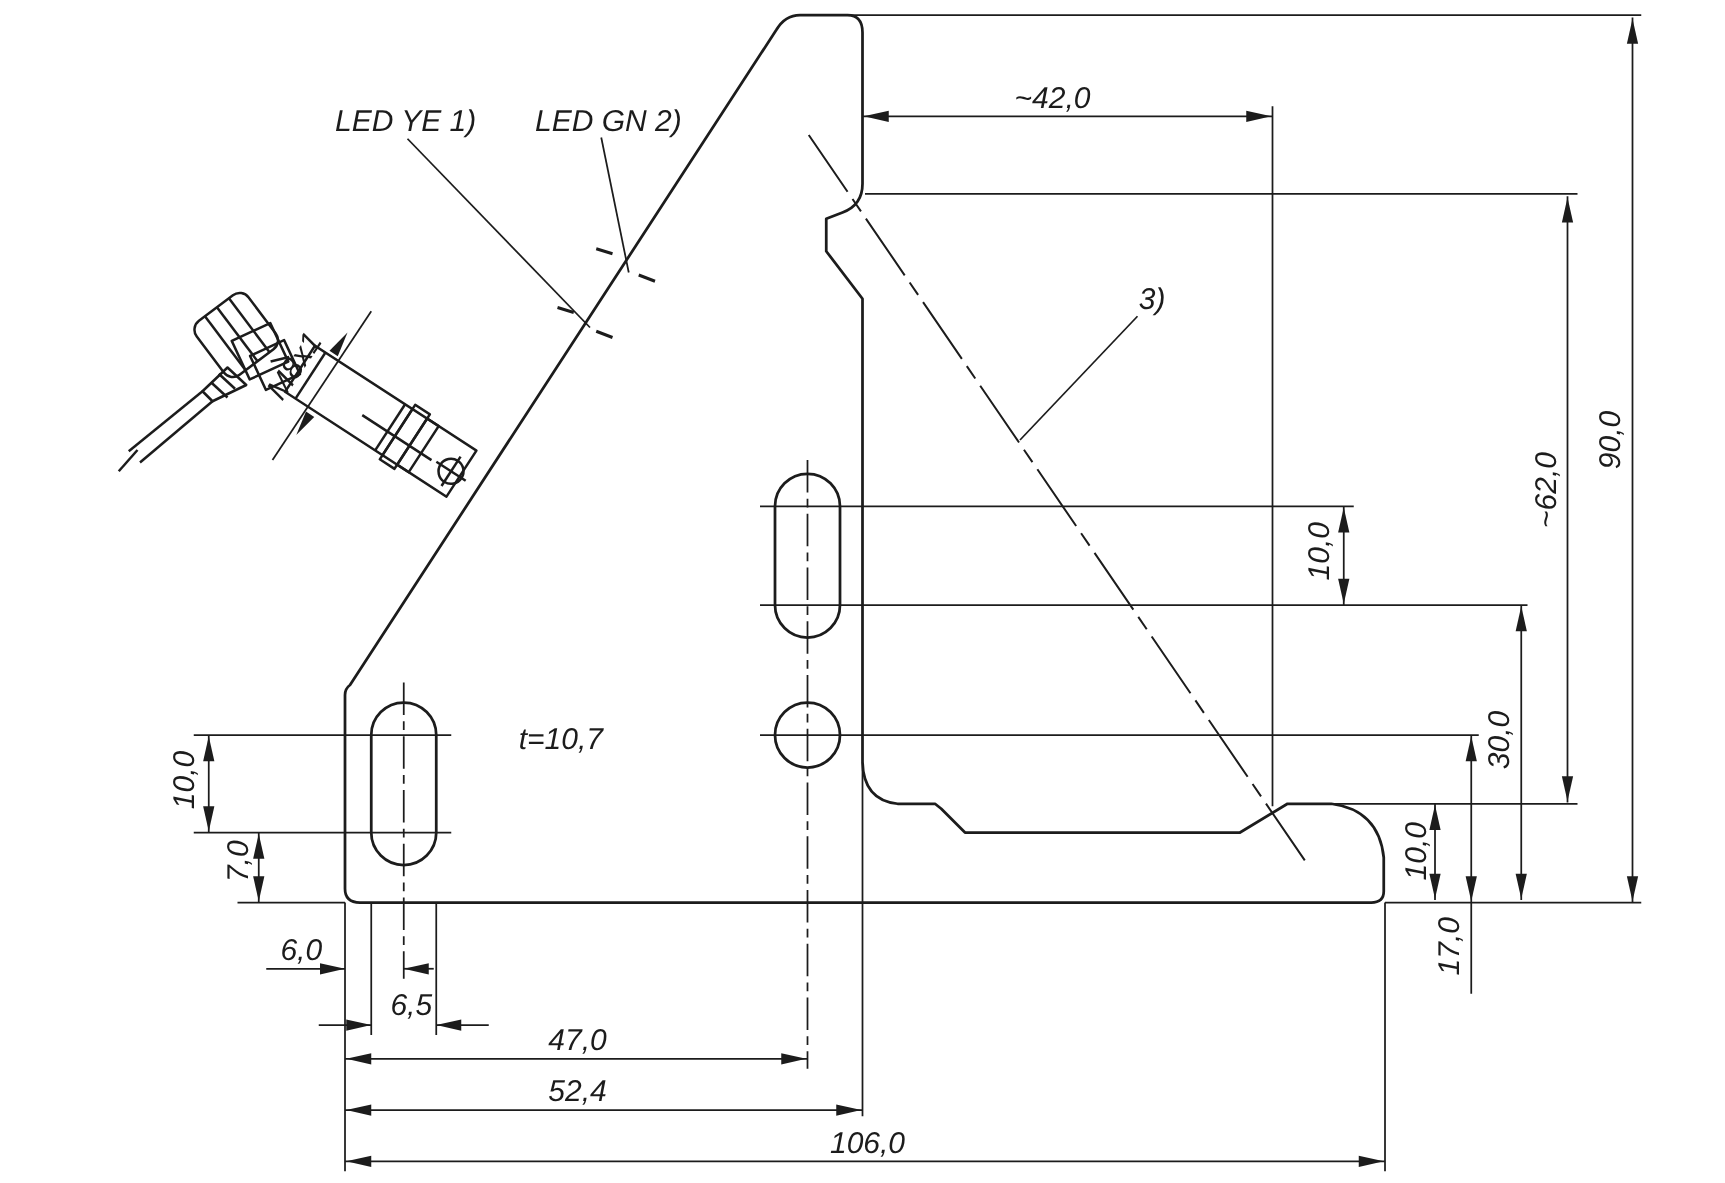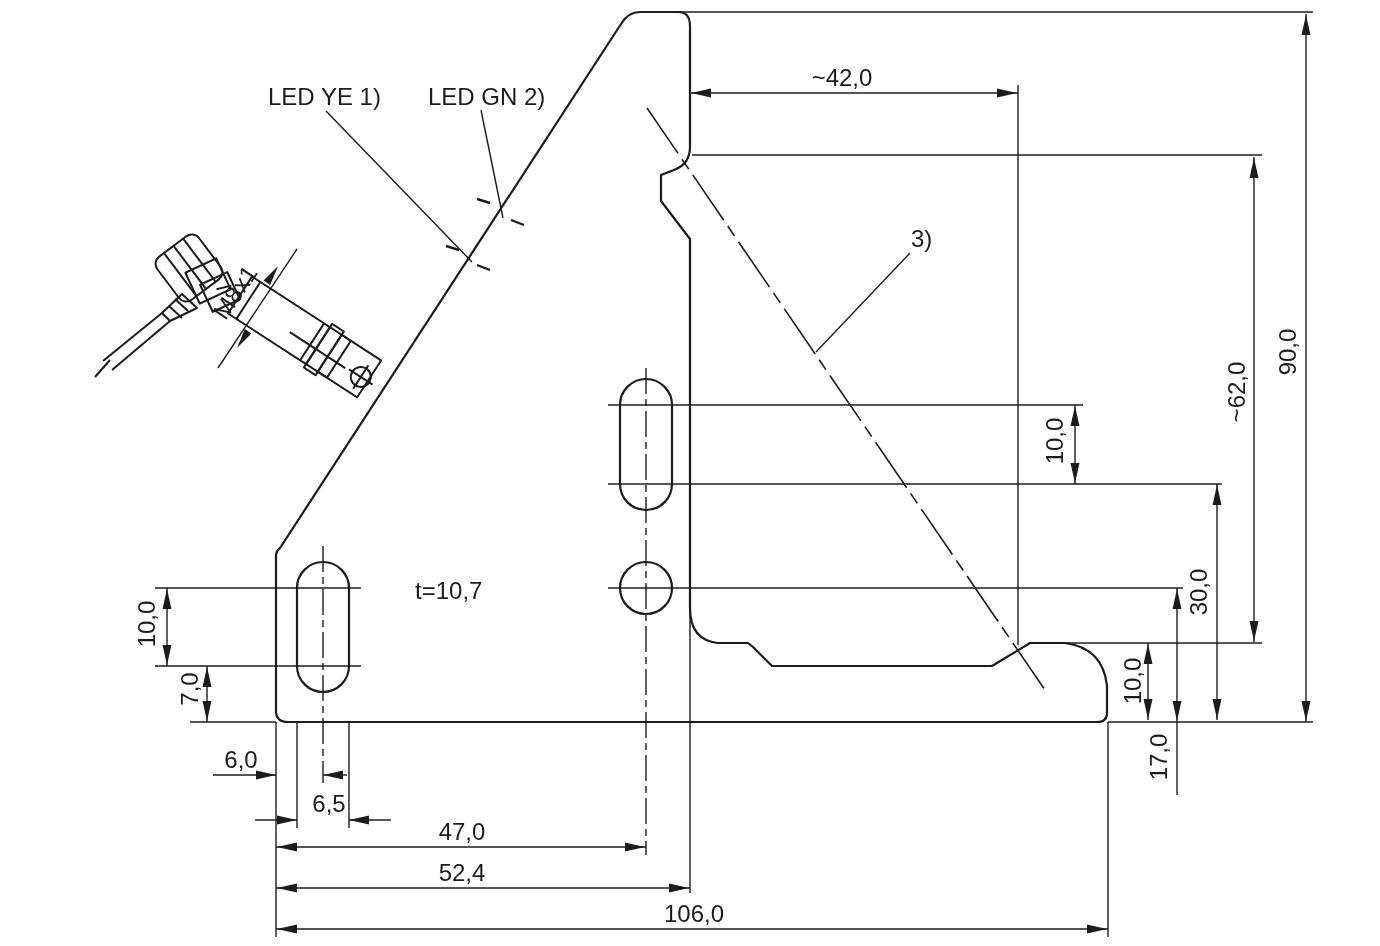--- a/index.html
+++ b/index.html
@@ -1,16 +1,16 @@
 <!DOCTYPE html>
 <html><head>
 <meta charset="utf-8">
 <style>
   html,body{margin:0;padding:0;background:#ffffff;}
-  .canvas{width:1360px;height:946px;background:#ffffff;position:relative;overflow:hidden;}
+  .canvas{width:1360px;height:946px;background:#ffffff;position:relative;overflow:hidden;font-style:italic;}
   svg{display:block;}
   .outline{fill:none;stroke:#1c1c1c;stroke-width:2.2;stroke-linejoin:round;}
   .hole{fill:none;stroke:#1c1c1c;stroke-width:2.2;}
   .ext{stroke:#1c1c1c;stroke-width:1.4;fill:none;}
   .dim{stroke:#1c1c1c;stroke-width:1.4;fill:none;}
   .cl{stroke:#1c1c1c;stroke-width:1.4;fill:none;stroke-dasharray:26 5 7 5;}
   .diag{stroke:#1c1c1c;stroke-width:1.6;fill:none;stroke-dasharray:55 7 12 7;}
   .leader{stroke:#1c1c1c;stroke-width:1.4;fill:none;}
   .leddash{stroke:#1c1c1c;stroke-width:2.4;fill:none;}
   .arrow{fill:#1c1c1c;stroke:none;}

